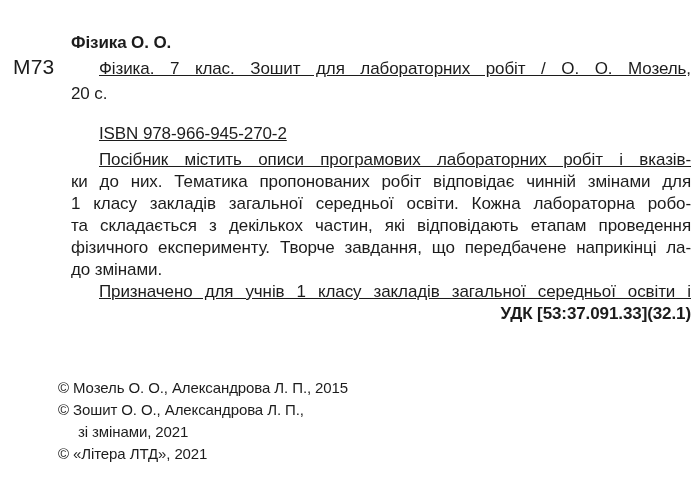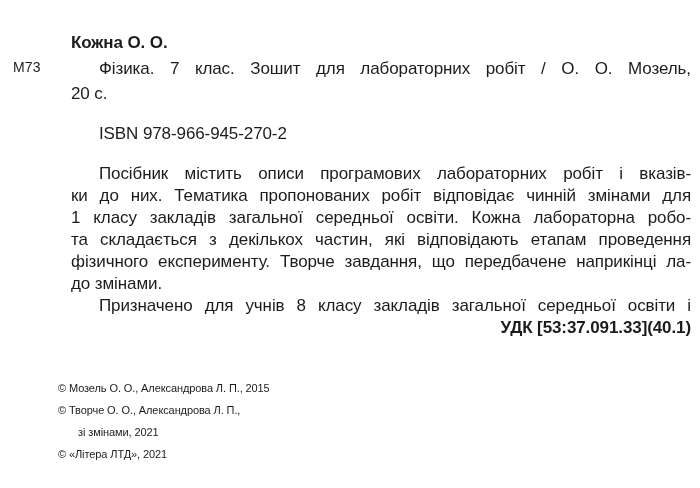--- a/index.html
+++ b/index.html
@@ -13,21 +13,21 @@
     height: 488px;
     background: #ffffff;
     font-family: "Liberation Sans", sans-serif;
     color: #1c1c1c;
     overflow: hidden;
   }
   .margin-code {
     position: absolute;
     left: 13px;
     top: 57px;
-    font-size: 14px;
+    font-size: 21px;
     line-height: 20px;
     letter-spacing: 0.2px;
   }
   .textblock {
     position: absolute;
     left: 71px;
     top: 30px;
     width: 620px;
     font-size: 17px;
     letter-spacing: -0.1px;
@@ -43,81 +43,82 @@
   .ann-line {
     line-height: 22px;
     white-space: normal;
   }
   .just {
     text-align: justify;
     text-align-last: justify;
   }
   .indent {
     padding-left: 28px;
+    text-decoration: underline;
   }
   .isbn-line {
     line-height: 22px;
     margin-top: 17px;
   }
   .para-gap {
-    margin-top: 18px;
+    margin-top: 4px;
   }
   .udc-line {
     line-height: 22px;
     text-align: right;
     font-weight: bold;
   }
   .copyright-block {
     position: absolute;
     left: 58px;
     top: 377px;
-    font-size: 11px;
+    font-size: 15px;
     letter-spacing: -0.1px;
   }
   .cr-line {
     line-height: 22px;
     white-space: nowrap;
   }
   .cr-indent {
     padding-left: 20px;
   }
 </style>
 </head>
 <body>
 
 <div class="page">
 
   <div class="margin-code">М73</div>
 
   <div class="textblock">
 
-    <div class="heading">Кожна О. О.</div>
+    <div class="heading">Фізика О. О.</div>
 
     <div class="bib-line just indent">Фізика. 7 клас. Зошит для лабораторних робіт / О. О. Мозель,</div>
     <div class="bib-line">20 с.</div>
 
     <div class="isbn-line indent">ISBN 978-966-945-270-2</div>
 
     <div class="para-gap">
       <div class="ann-line just indent">Посібник містить описи програмових лабораторних робіт і вказів-</div>
       <div class="ann-line just">ки до них. Тематика пропонованих робіт відповідає чинній змінами для</div>
       <div class="ann-line just">1 класу закладів загальної середньої освіти. Кожна лабораторна робо-</div>
       <div class="ann-line just">та складається з декількох частин, які відповідають етапам проведення</div>
       <div class="ann-line just">фізичного експерименту. Творче завдання, що передбачене наприкінці ла-</div>
       <div class="ann-line">до змінами.</div>
     </div>
 
     <div>
-      <div class="ann-line just indent">Призначено для учнів 8 класу закладів загальної середньої освіти і</div>
+      <div class="ann-line just indent">Призначено для учнів 1 класу закладів загальної середньої освіти і</div>
     </div>
 
-    <div class="udc-line">УДК [53:37.091.33](40.1)</div>
+    <div class="udc-line">УДК [53:37.091.33](32.1)</div>
 
   </div>
 
   <div class="copyright-block">
     <div class="cr-line">© Мозель О. О., Александрова Л. П., 2015</div>
-    <div class="cr-line">© Творче О. О., Александрова Л. П.,</div>
+    <div class="cr-line">© Зошит О. О., Александрова Л. П.,</div>
     <div class="cr-line cr-indent">зі змінами, 2021</div>
     <div class="cr-line">© «Літера ЛТД», 2021</div>
   </div>
 
 </div>
 
 </body></html>

